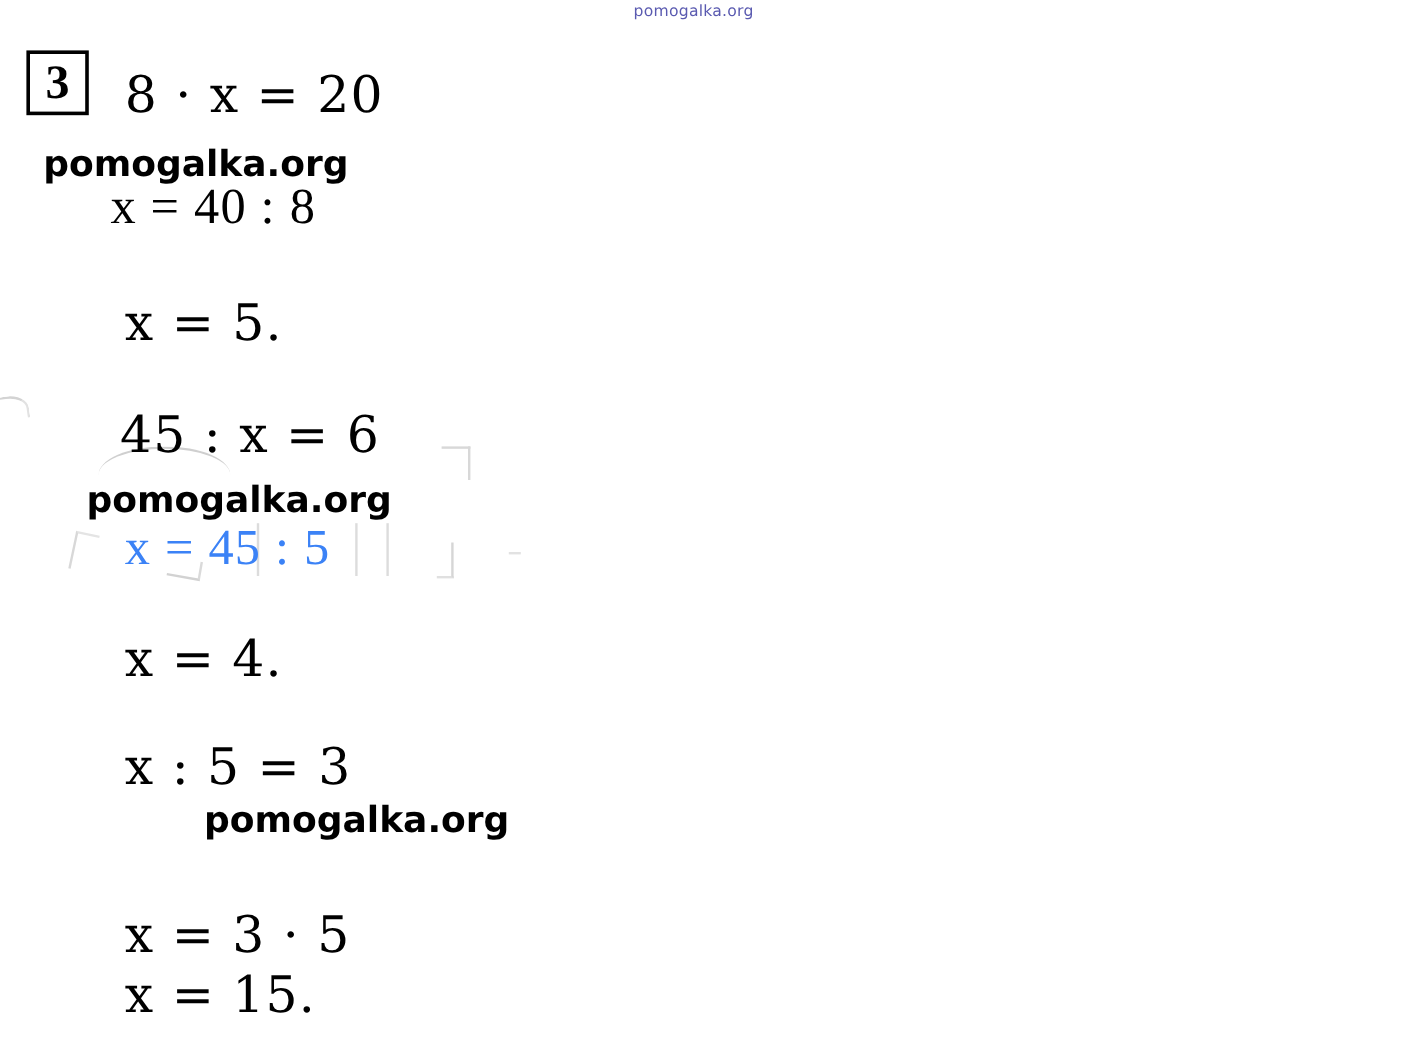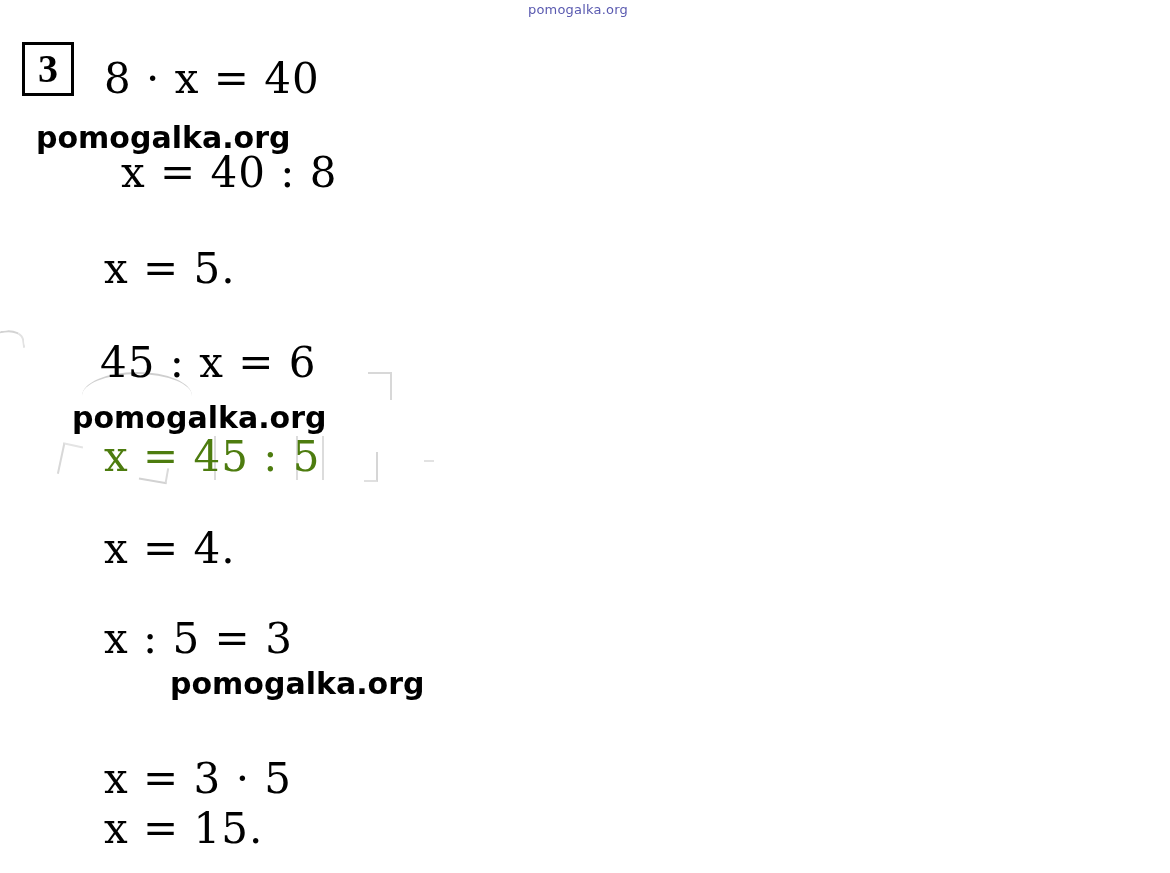--- a/index.html
+++ b/index.html
@@ -61,21 +61,22 @@
     position: absolute;
     font-family: "DejaVu Sans", sans-serif;
     font-weight: bold;
     font-size: 30px;
     color: #000000;
     white-space: nowrap;
   }
 
   
   .ghost {
-    color: #4d7c0f;
+    color: #3b82f6;
+    font-family: Liberation Serif, serif;
   }
 
   
   .artifact {
     position: absolute;
     background: transparent;
   }
   .stroke-a {
     left: -6px;
     top: 330px;
@@ -170,23 +171,23 @@
 <div class="artifact stroke-b"></div>
 <div class="artifact stroke-c"></div>
 <div class="artifact stroke-d"></div>
 <div class="artifact stroke-e"></div>
 <div class="artifact stroke-f"></div>
 <div class="artifact stroke-g"></div>
 <div class="artifact stroke-h"></div>
 <div class="artifact stroke-i"></div>
 <div class="artifact stroke-j"></div>
 
-<div class="math" style="left:104px; top:58px;">8 · x = 40</div>
-
-<div class="math" style="left:121px; top:152px;">x = 40 : 8</div>
+<div class="math" style="left:104px; top:58px;">8 · x = 20</div>
+
+<div class="math" style="left:92px; top:152px;font-family:Liberation Serif, serif;">x = 40 : 8</div>
 
 <div class="math" style="left:104px; top:248px;">x = 5.</div>
 
 <div class="math" style="left:100px; top:342px;">45 : x = 6</div>
 
 <div class="math ghost" style="left:104px; top:436px;">x = 45 : 5</div>
 
 <div class="math" style="left:104px; top:528px;">x = 4.</div>
 
 <div class="math" style="left:104px; top:618px;">x : 5 = 3</div>

